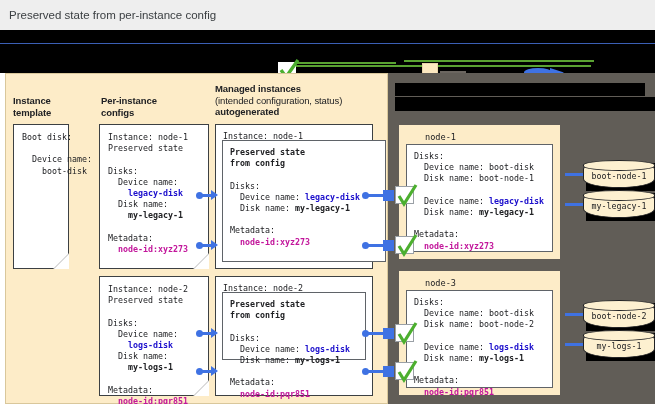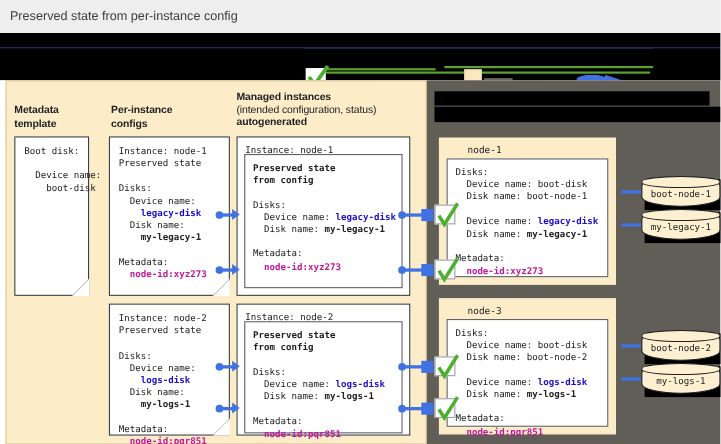--- a/index.html
+++ b/index.html
@@ -195,36 +195,36 @@
 
   <div id="panel-left"></div>
   <div id="panel-right"></div>
 
   <div class="rbar" style="left:395px;top:10px;width:250px;height:13px;"></div>
   <div class="rbar" style="left:395px;top:24px;width:260px;height:14px;"></div>
   <div class="rbar-txt" style="left:397px;top:10px;"></div>
   <div class="rbar-txt" style="left:397px;top:25px;"></div>
 
   <div class="col-head" style="left:13px;top:22px;">
-    <div>Metadata</div>
+    <div>Instance</div>
     <div>template</div>
   </div>
 
   <div class="col-head" style="left:215px;top:10px;">
     <div>Managed instances</div>
     <div class="sub">(intended configuration, status)</div>
     <div>autogenerated</div>
   </div>
 
   <div class="col-head" style="left:101px;top:22px;">
     <div>Per-instance</div>
     <div>configs</div>
   </div>
 
-  <div class="card fold" style="left:13px;top:51px;width:68px;height:145px;"><span>Boot disk:</span>
+  <div class="card fold" style="left:13px;top:51px;width:56px;height:145px;"><span>Boot disk:</span>
 <span></span>
 <span>  Device name:</span>
 <span>    boot-disk</span></div>
 
   <div class="card fold" style="left:99px;top:51px;width:110px;height:145px;"><span>Instance: node-1</span>
 <span>Preserved state</span>
 
 <span>Disks:</span>
 <span>  Device name:</span>
 <span class="blue">    legacy-disk</span>
@@ -240,32 +240,32 @@
 <span>Disks:</span>
 <span>  Device name:</span>
 <span class="blue">    logs-disk</span>
 <span>  Disk name:</span>
 <span class="b">    my-logs-1</span>
 
 <span>Metadata:</span>
 <span class="purple">  node-id:pqr851</span></div>
 
   <div class="card" style="left:215px;top:51px;width:158px;height:145px;padding:6px 6px 6px 7px;"><span>Instance: node-1</span></div>
-  <div class="inner-box" style="left:222px;top:67px;width:144px;height:122px;"><span class="b">Preserved state</span>
+  <div class="inner-box" style="left:222px;top:67px;width:164px;height:122px;"><span class="b">Preserved state</span>
 <span class="b">from config</span>
 
 <span>Disks:</span>
 <span>  Device name: </span><span class="blue">legacy-disk</span>
 <span>  Disk name: </span><span class="b">my-legacy-1</span>
 
 <span>Metadata:</span>
 <span class="purple">  node-id:xyz273</span></div>
 
   <div class="card" style="left:215px;top:203px;width:158px;height:120px;padding:6px 6px 6px 7px;"><span>Instance: node-2</span></div>
-  <div class="inner-box" style="left:222px;top:219px;width:144px;height:102px;"><span class="b">Preserved state</span>
+  <div class="inner-box" style="left:222px;top:219px;width:144px;height:68px;"><span class="b">Preserved state</span>
 <span class="b">from config</span>
 
 <span>Disks:</span>
 <span>  Device name: </span><span class="blue">logs-disk</span>
 <span>  Disk name: </span><span class="b">my-logs-1</span>
 
 <span>Metadata:</span>
 <span class="purple">  node-id:pqr851</span></div>
 
   <div class="node-box" style="left:399px;top:52px;width:161px;height:134px;">

